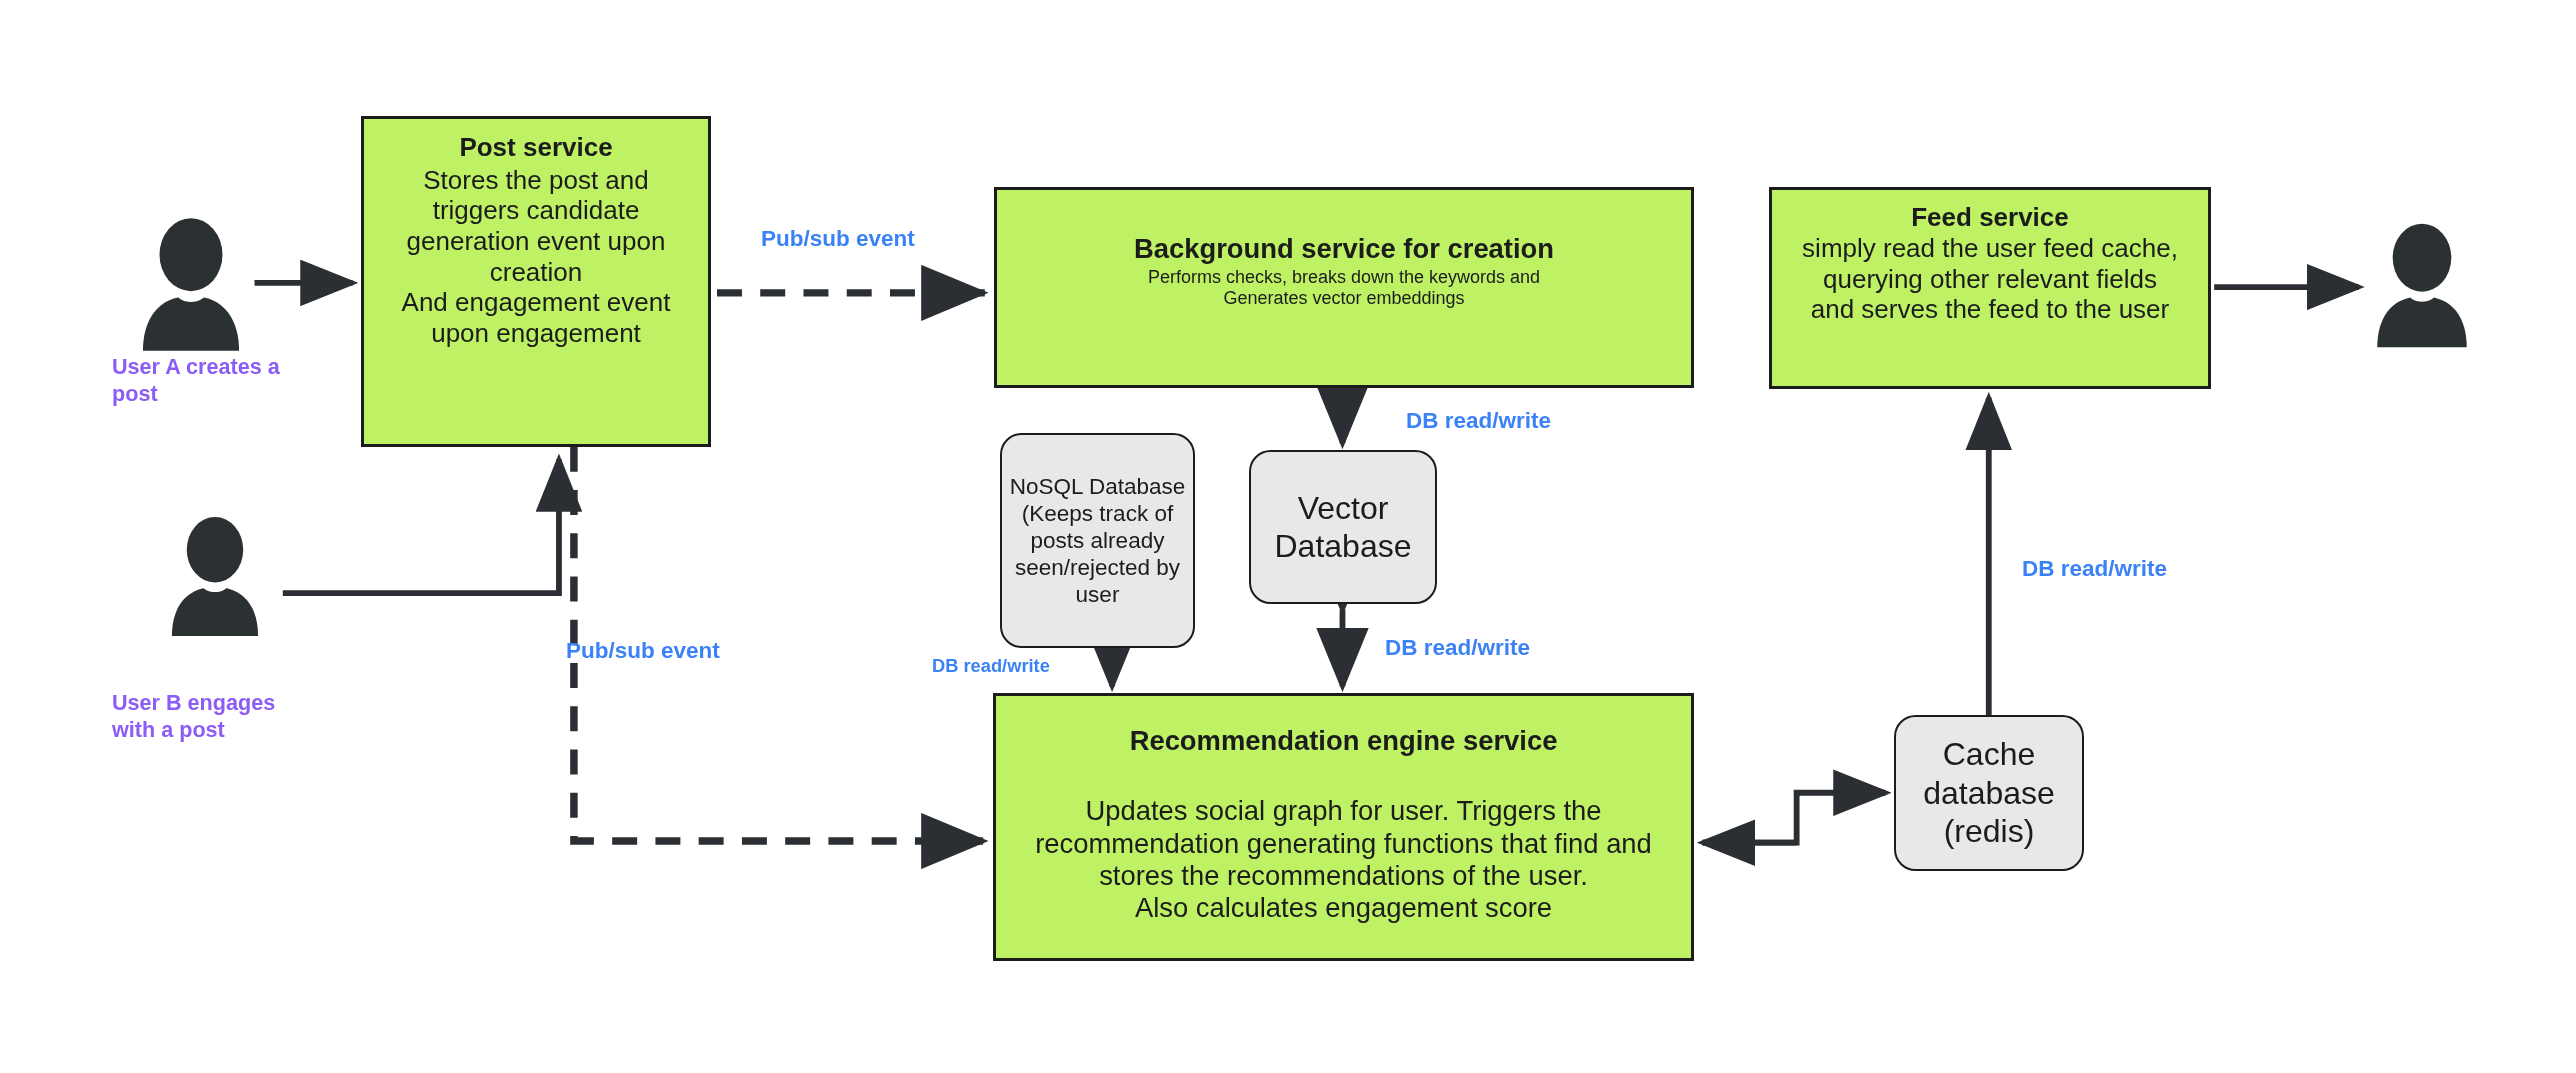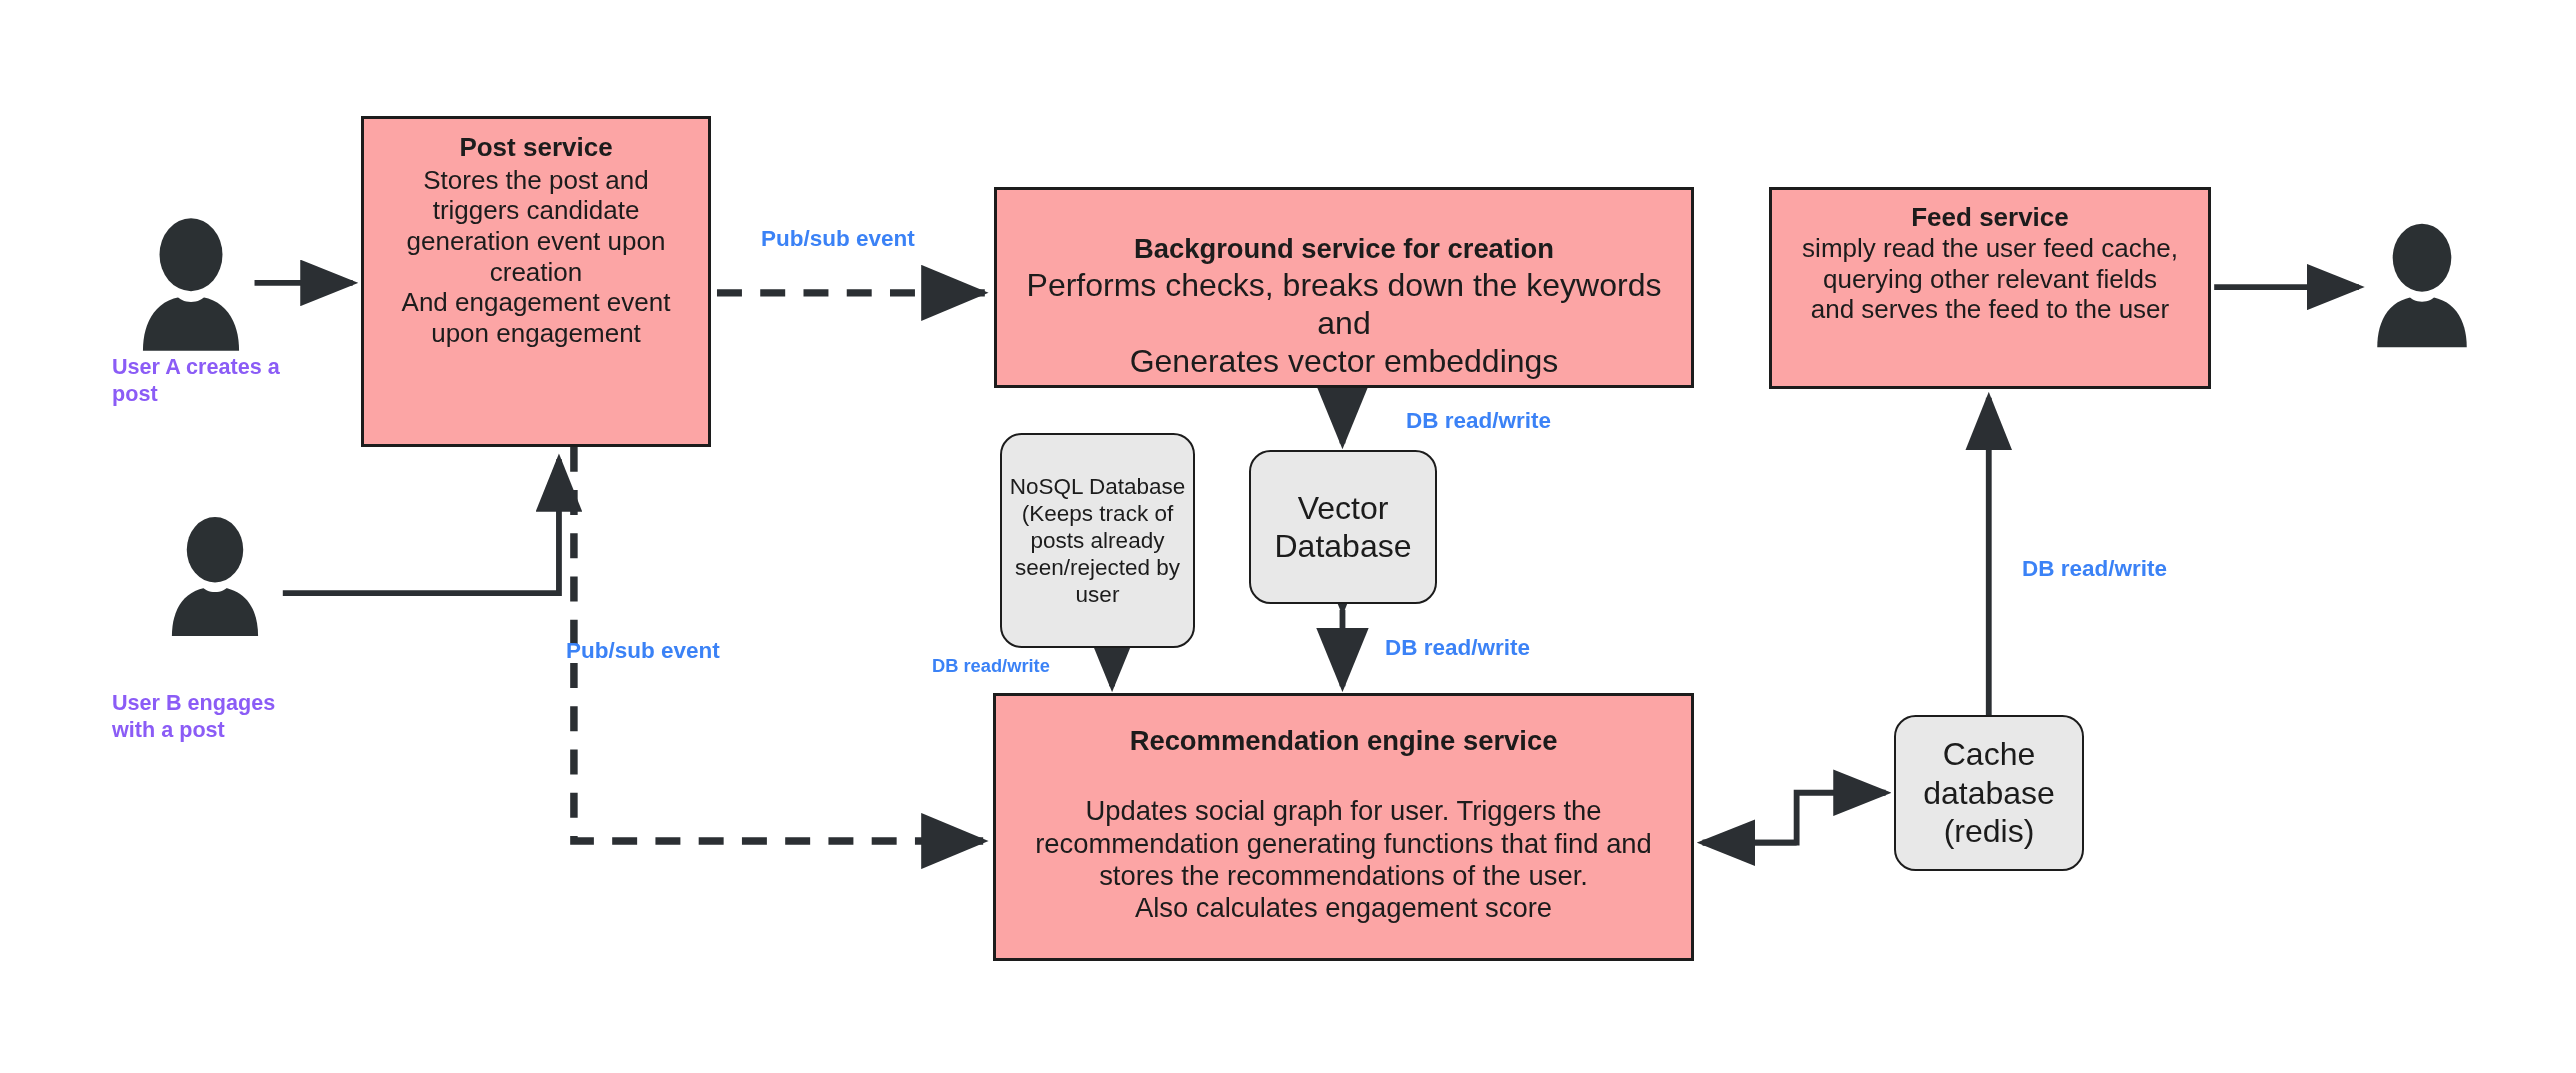--- a/index.html
+++ b/index.html
@@ -8,31 +8,31 @@
     font-family:"Liberation Sans", sans-serif;
     color:#1c1c1c;
     overflow:hidden;
   }
   #canvas{position:relative;width:2576px;height:1074px;background:#fff;}
 
   svg.layer{position:absolute;left:0;top:0;width:2576px;height:1074px;pointer-events:none;}
 
   .node{position:absolute;box-sizing:border-box;display:flex;flex-direction:column;
         align-items:center;justify-content:center;text-align:center;}
-  .rect-node{background:#fca5a5;border:3.3px solid #1c1c1c;}
+  .rect-node{background:#bef264;border:3.3px solid #1c1c1c;}
   .db-node{background:#e8e8e8;border:2.5px solid #1c1c1c;border-radius:21.6px;}
 
   .node-title{font-weight:bold;line-height:1.18;}
   .node-body{line-height:1.18;}
 
   .ps-title{font-size:26px;margin-bottom:1.7px;}
   .ps-body{font-size:26px;}
 
   .bg-title{font-size:27.4px;margin-bottom:1.7px;}
-  .bg-body{font-size:32px;}
+  .bg-body{font-size:18px;}
 
   .fs-title{font-size:26px;margin-bottom:0.8px;}
   .fs-body{font-size:26px;}
 
   .re-title{font-size:27.4px;margin-bottom:38px;}
   .re-body{font-size:27.4px;}
 
   .db-text{font-size:22.5px;line-height:1.2;}
   .db-text-lg{font-size:32px;line-height:1.2;}
 

